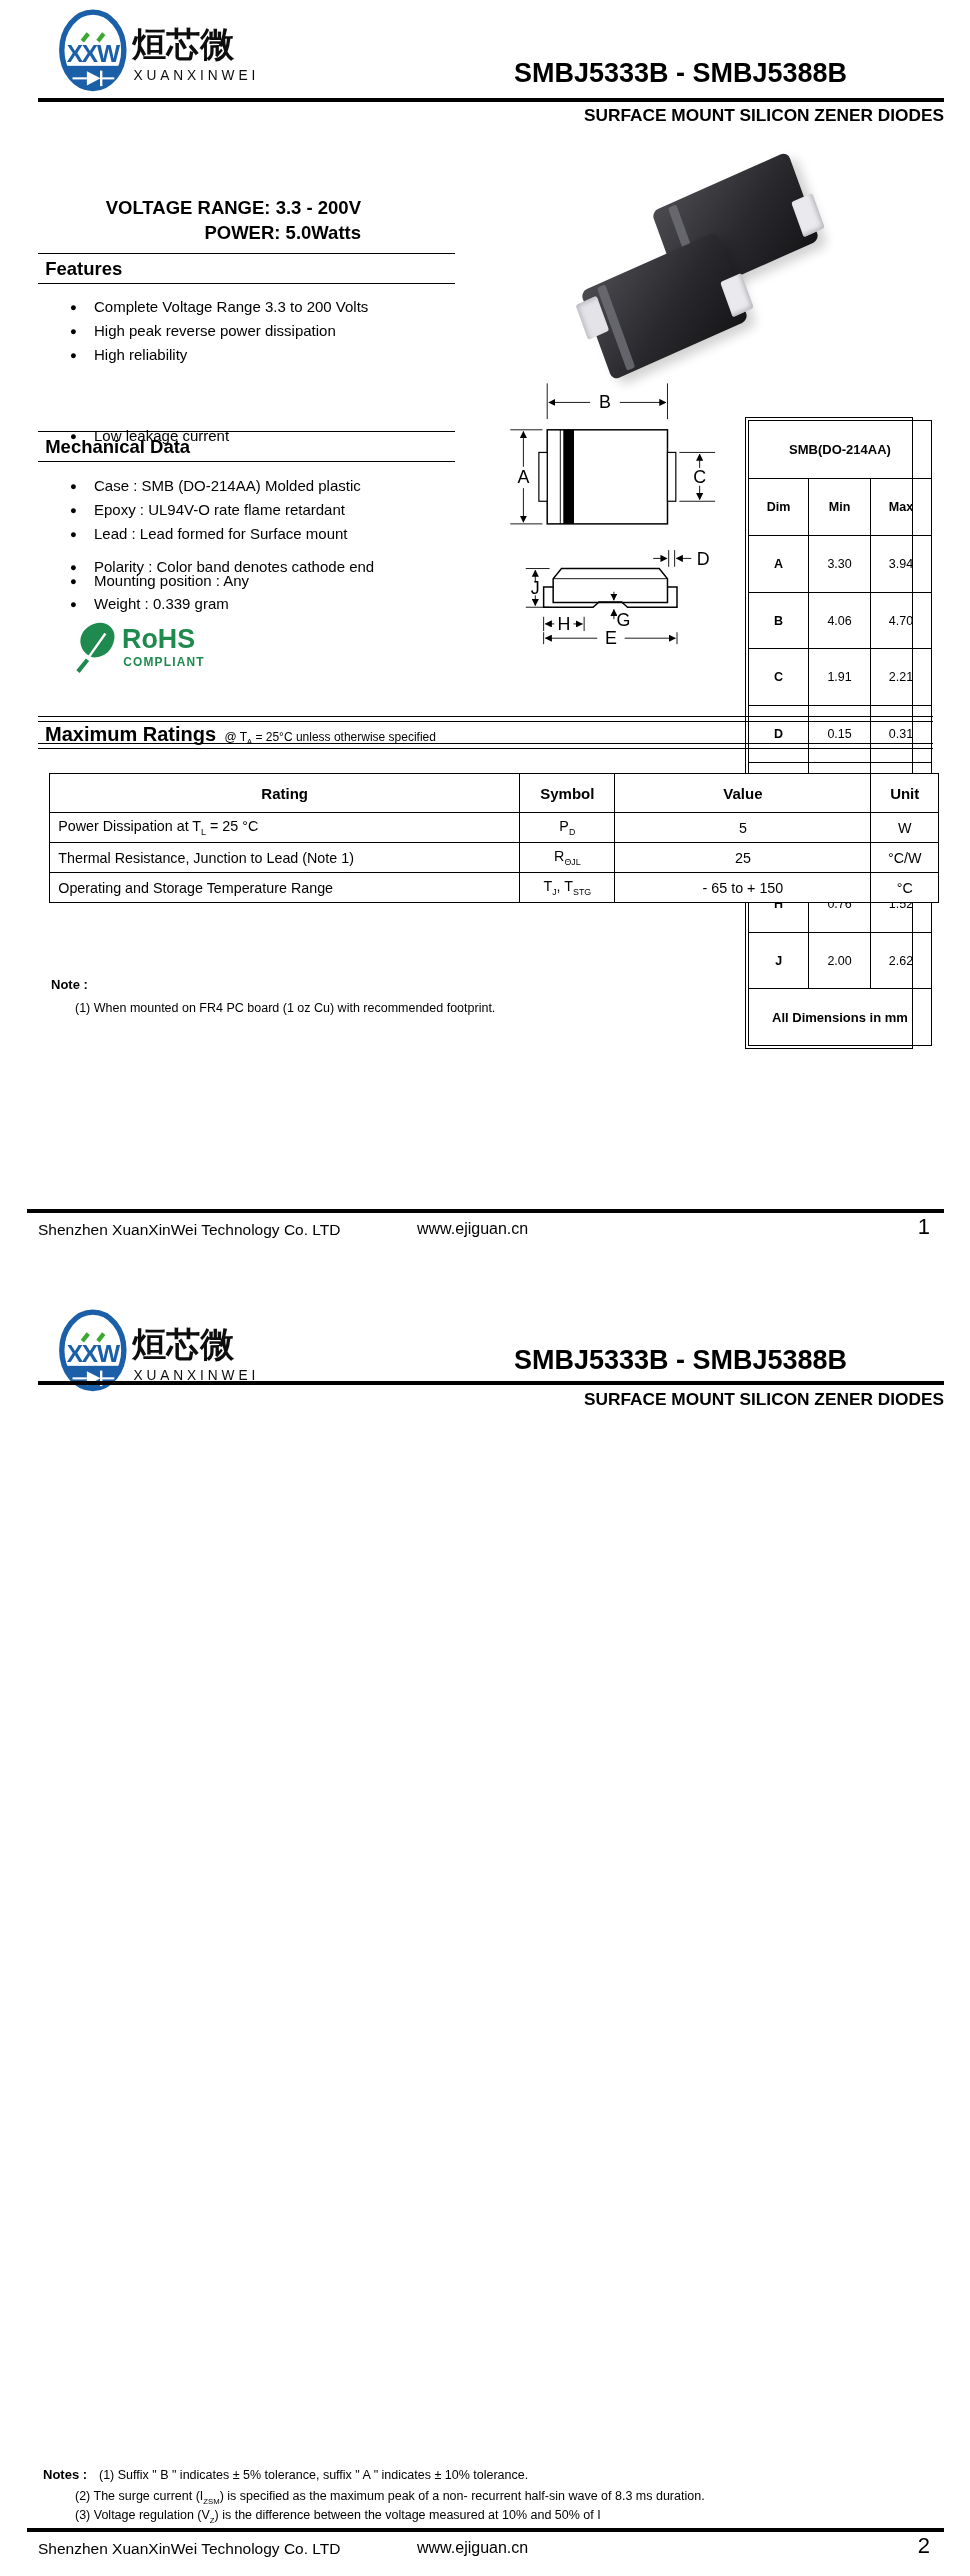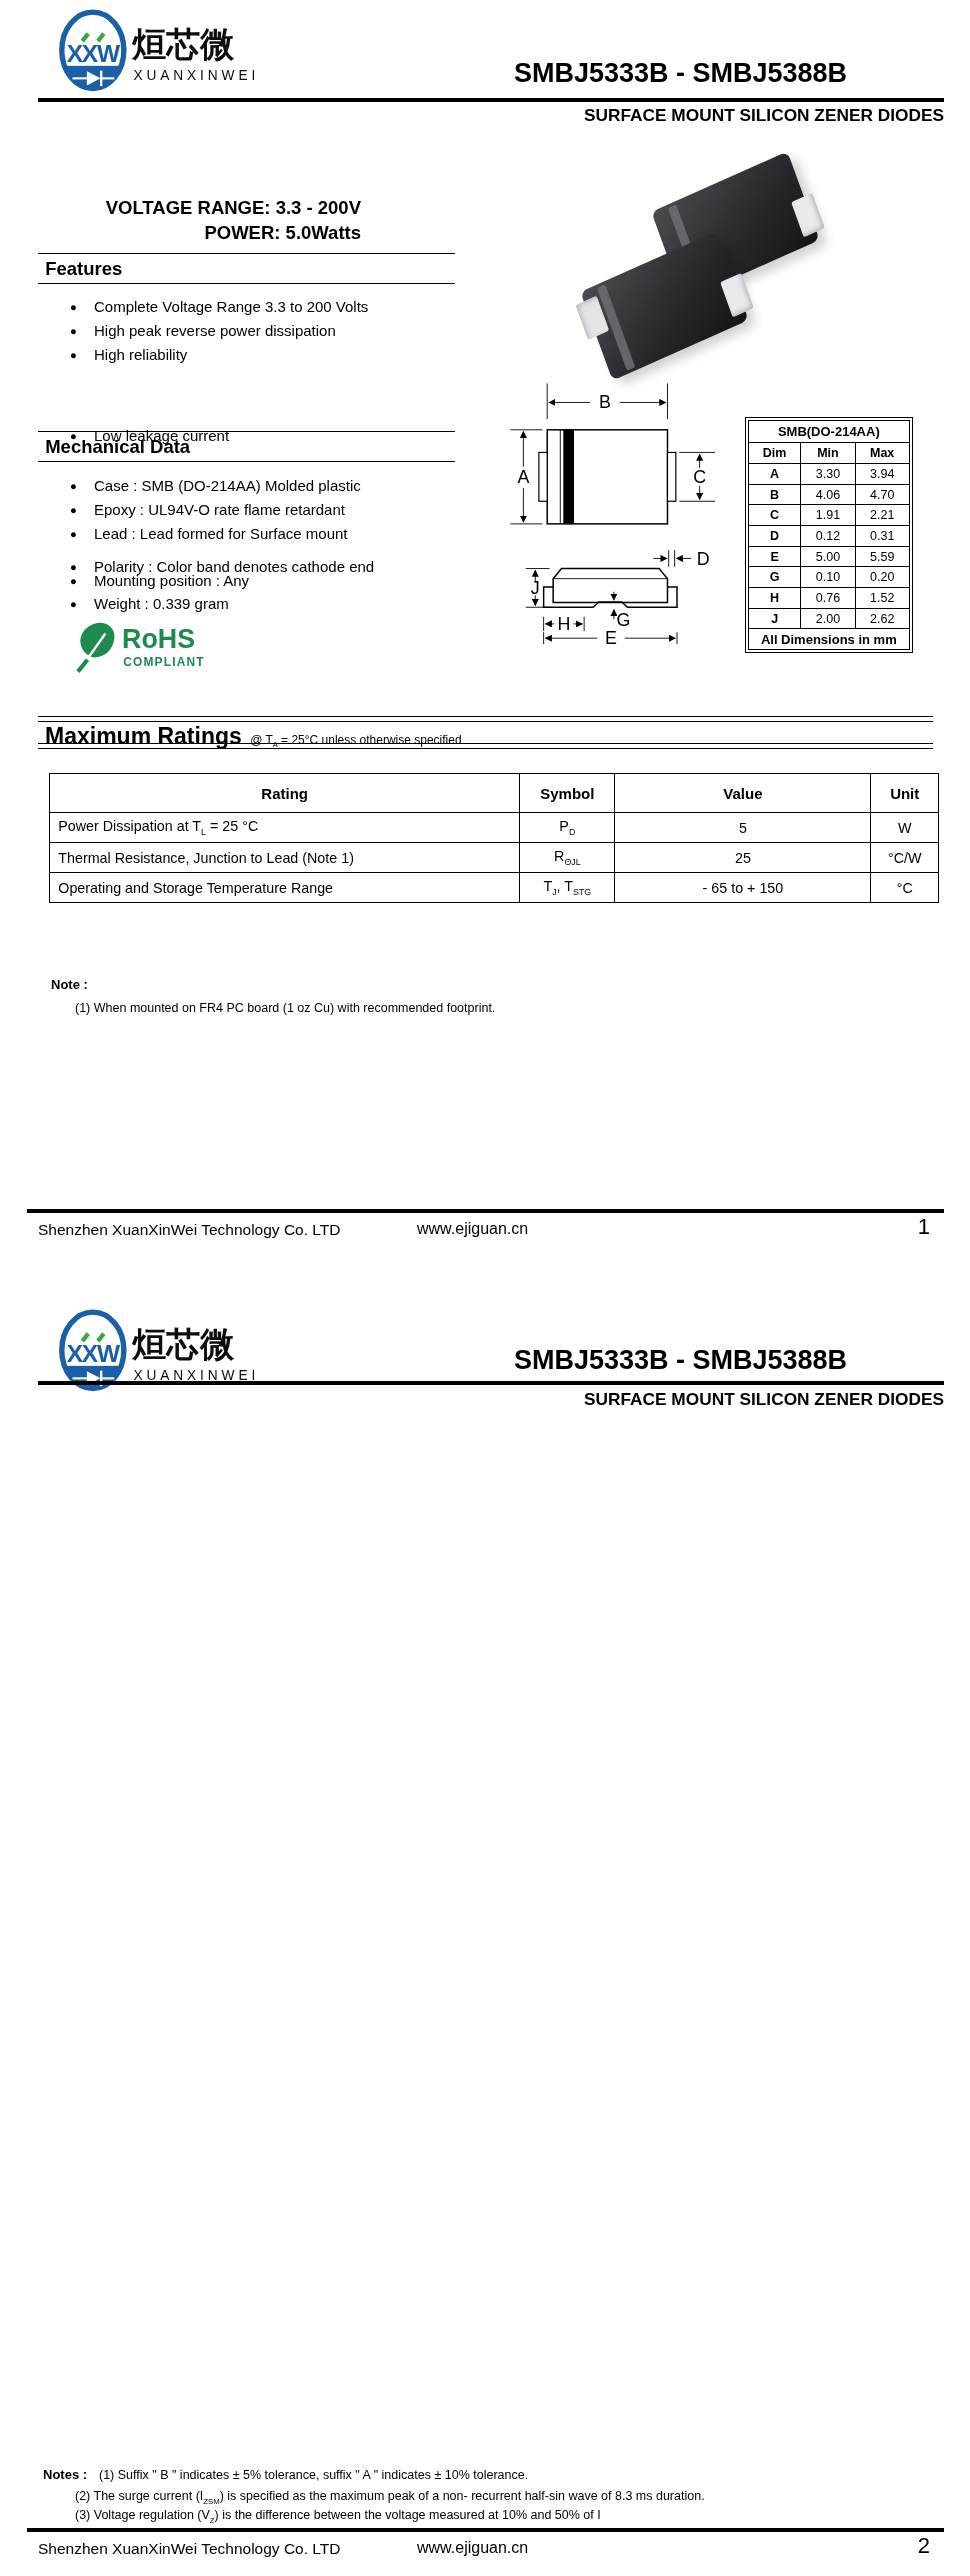--- a/index.html
+++ b/index.html
@@ -21,30 +21,30 @@
   
   .chip{position:absolute;width:149px;height:94px;border-radius:7.2px;
         background:linear-gradient(145deg,#4b4b50,#29292d 55%,#151518);
         box-shadow:6px 8.3px 10.7px rgba(0,0,0,0.18);}
   .chip .stripe{position:absolute;left:16.7px;top:3px;width:9px;height:88px;background:#6d6d74;opacity:.85;border-radius:2.4px;}
   .chip .tab-r{position:absolute;right:-9px;bottom:9.5px;width:22.7px;height:37px;background:#eaeaee;border-radius:2.4px;box-shadow:inset -2.4px -2.4px 4.2px #b9b9bf;}
   .chip .tab-l{position:absolute;left:-9px;top:9.5px;width:22.7px;height:37px;background:#e3e3e8;border-radius:2.4px;box-shadow:inset 2.4px 2.4px 4.2px #bdbdc4;}
   
   .dims-outer{position:absolute;left:745px;top:417px;width:162px;border:1.2px solid #000;padding:1.8px;background:#fff;}
   .dims-table{width:100%;border-collapse:collapse;font-size:12.5px;}
-  .dims-table td,.dims-table th{border:0.9px solid #000;text-align:center;height:19.7px;padding:0;}
+  .dims-table td,.dims-table th{border:0.9px solid #000;text-align:center;height:19.7px;padding:18px;}
   .dims-table .title-row td{font-size:13px;height:21.5px;}
   .dims-table th{font-weight:bold;}
   .dims-table td:first-child{font-weight:bold;}
   .dims-table .foot-row td{font-weight:bold;font-size:13px;height:20px;}
   .dims-table .title-row td,.dims-table .foot-row td{font-weight:bold;}
   
   .dbl-rule{position:absolute;left:38px;width:895px;height:4.2px;border-top:1.8px solid #000;border-bottom:1.2px solid #000;}
   .mr-head{position:absolute;left:45px;white-space:nowrap;}
-  .mr-head .h{font-size:23px;font-weight:bold;}
+  .mr-head .h{font-size:20px;font-weight:bold;}
   .mr-head .c{font-size:12px;font-weight:normal;margin-left:8.3px;}
   .rat-table{position:absolute;left:49px;top:773px;width:890px;border-collapse:collapse;table-layout:fixed;font-size:14.3px;background:#fff;}
   .rat-table th{font-size:15px;font-weight:bold;height:36px;border:0.9px solid #000;text-align:center;}
   .rat-table td{border:0.9px solid #000;height:29px;text-align:center;padding:0;}
   .rat-table td:first-child{text-align:left;padding-left:8.3px;}
   
   .note-h{position:absolute;font-weight:bold;font-size:13px;white-space:nowrap;}
   .note-t{position:absolute;font-size:12.5px;white-space:nowrap;}
   .footer-rule{position:absolute;left:27px;width:917px;height:4.2px;background:#000;}
   .footer-company{position:absolute;left:38px;font-size:15.5px;white-space:nowrap;}
@@ -219,21 +219,21 @@
             <td>4.06</td>
             <td>4.70</td>
           </tr>
           <tr>
             <td>C</td>
             <td>1.91</td>
             <td>2.21</td>
           </tr>
           <tr>
             <td>D</td>
-            <td>0.12</td>
+            <td>0.15</td>
             <td>0.31</td>
           </tr>
           <tr>
             <td>E</td>
             <td>5.00</td>
             <td>5.59</td>
           </tr>
           <tr>
             <td>G</td>
             <td>0.10</td>

